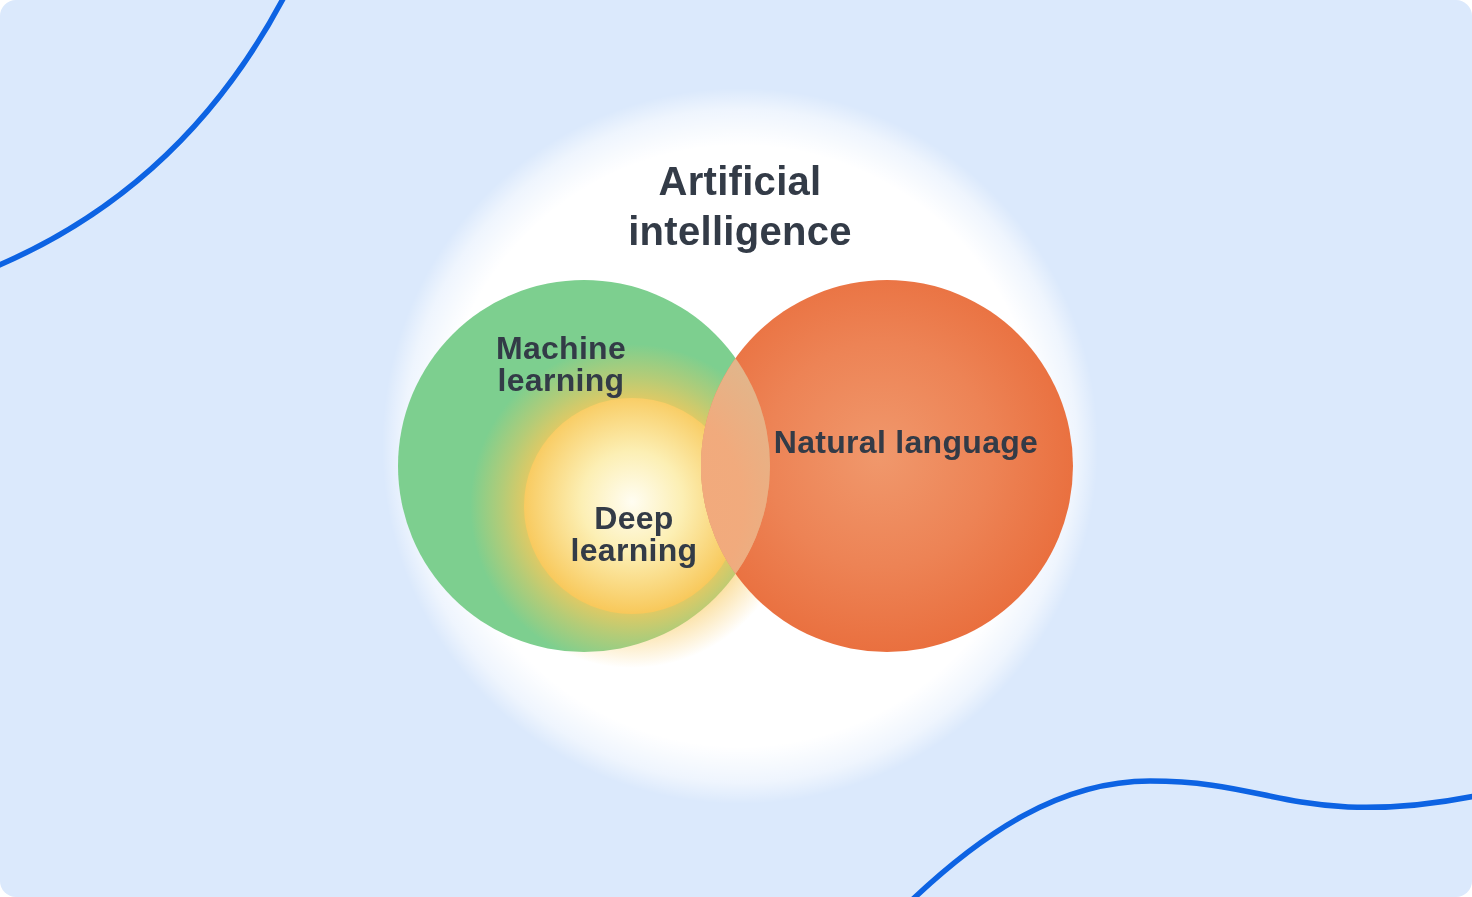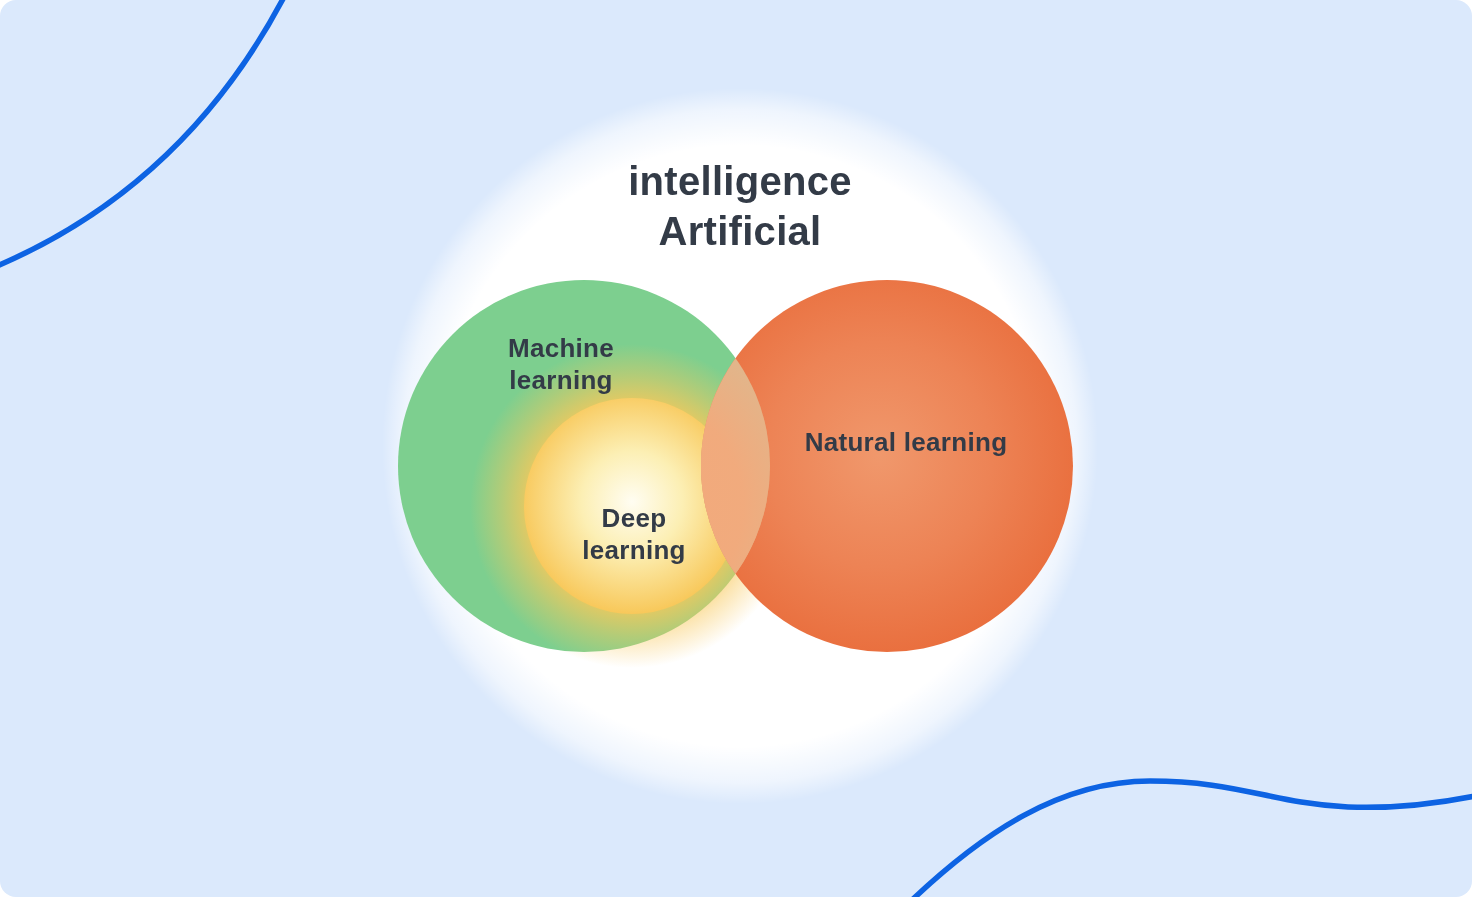--- a/index.html
+++ b/index.html
@@ -28,21 +28,21 @@
     color: #333B47;
     font-weight: 700;
     letter-spacing: 0.3px;
     user-select: none;
   }
   .diagram-title {
     left: 540px; top: 156px; width: 400px;
     font-size: 40px; line-height: 50px;
   }
   .set-label {
-    font-size: 26px; line-height: 32px;
+    font-size: 32px; line-height: 32px;
   }
   .ml-label  { left: 461px; top: 332px; width: 200px; }
   .dl-label  { left: 534px; top: 502px; width: 200px; }
   .nlp-label { left: 756px; top: 426px; width: 300px; }
 </style>
 </head>
 <body>
 
 <div class="stage">
 
@@ -101,31 +101,31 @@
 
     <g clip-path="url(#clipOrange)">
       <circle cx="584" cy="466" r="186" fill="#DEB88E"></circle>
       <g clip-path="url(#clipGreen)">
         <circle cx="632" cy="506" r="192" fill="url(#salmonGrad)"></circle>
       </g>
     </g>
   </svg>
 
   <div class="label diagram-title">
+    <div>Artificial</div>
     <div>intelligence</div>
-    <div>Artificial</div>
   </div>
 
   <div class="label set-label ml-label">
     <div>Machine</div>
     <div>learning</div>
   </div>
 
   <div class="label set-label dl-label">
     <div>Deep</div>
     <div>learning</div>
   </div>
 
   <div class="label set-label nlp-label">
-    <div>Natural learning</div>
+    <div>Natural language</div>
   </div>
 
 </div>
 
 </body></html>

